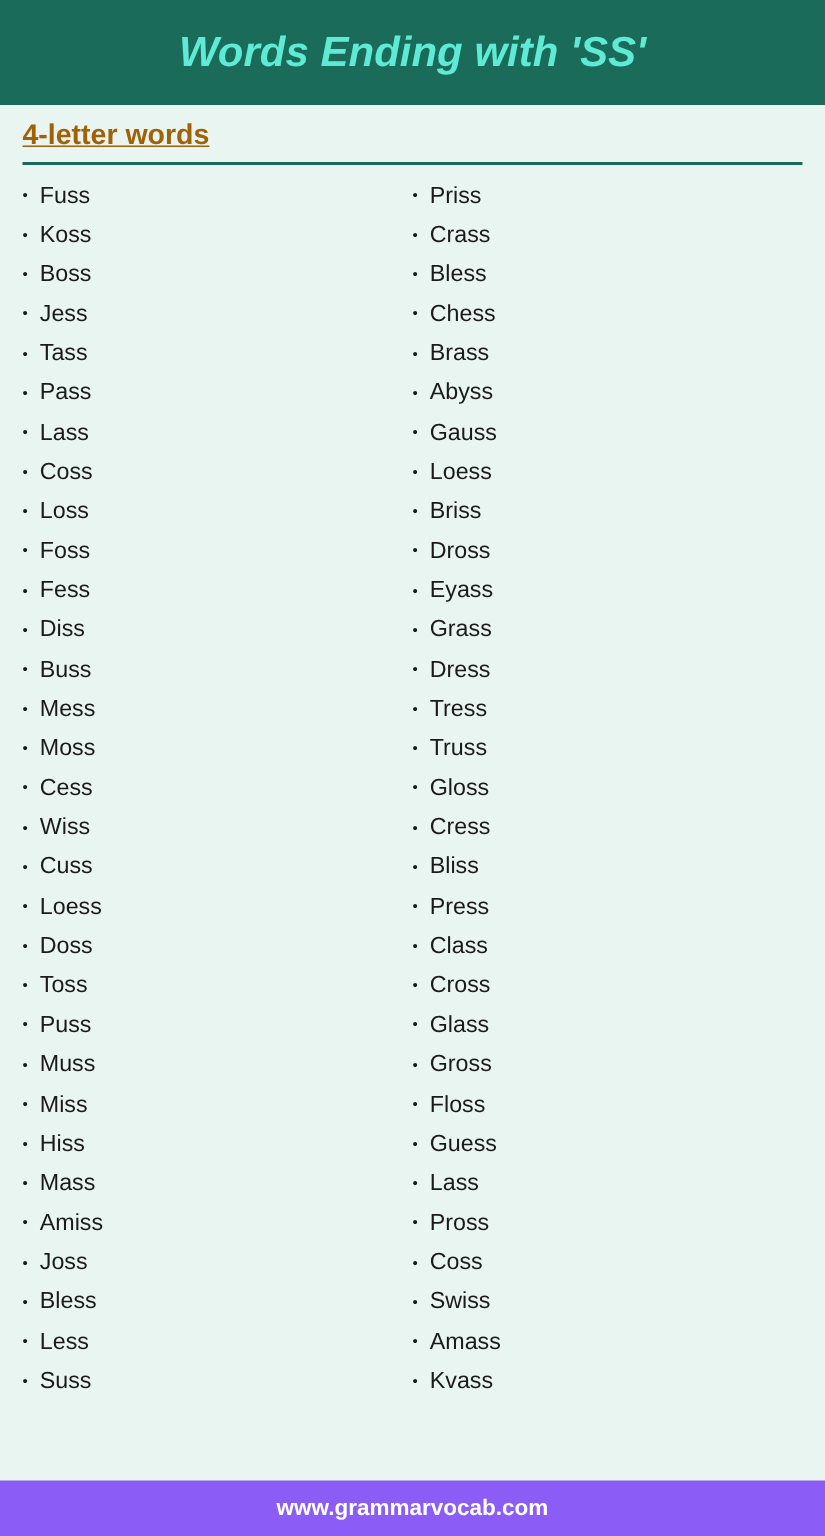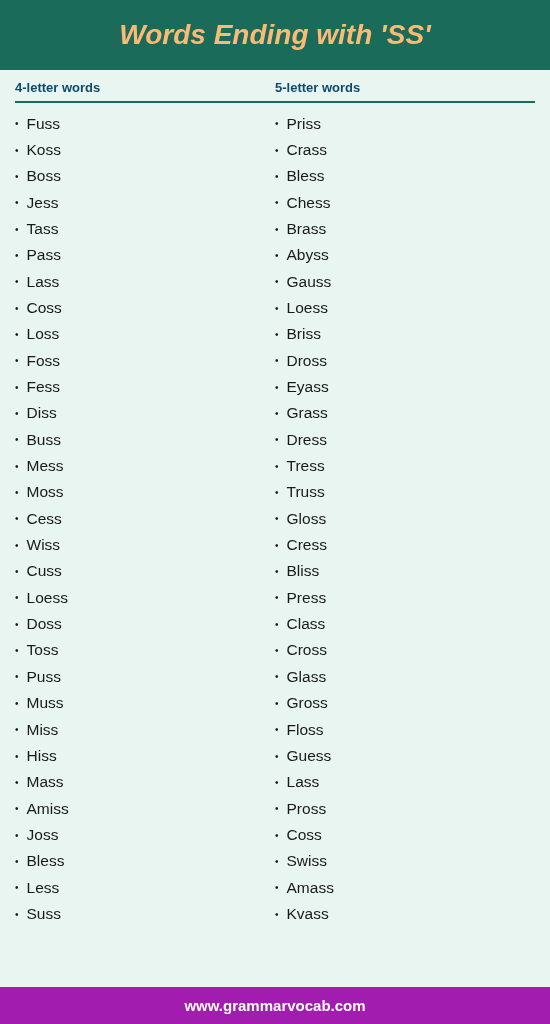--- a/index.html
+++ b/index.html
@@ -17,21 +17,21 @@
       flex-direction: column;
     }
 
     .header {
       background: #1a6b5a;
       padding: 18px 20px;
       text-align: center;
     }
 
     .header-title {
-      color: #fdba74;
+      color: #5eead4;
       font-size: 28px;
       font-weight: 900;
       font-style: italic;
       line-height: 1.2;
     }
 
     .content {
       flex: 1;
       background: #e8f5f0;
       padding: 10px 15px 10px 15px;
@@ -39,23 +39,24 @@
 
     .columns-header {
       display: flex;
       margin-bottom: 8px;
       border-bottom: 2px solid #1a6b5a;
       padding-bottom: 6px;
     }
 
     .col-header {
       flex: 1;
-      font-size: 13px;
+      font-size: 19px;
       font-weight: 900;
-      color: #0c4a6e;
+      color: #a16207;
+      text-decoration: underline;
     }
 
     .columns-body {
       display: flex;
       align-items: flex-start;
     }
 
     .column {
       flex: 1;
       padding: 0;
@@ -70,42 +71,41 @@
     }
 
     .bullet {
       color: #1a1a1a;
       margin-right: 8px;
       font-size: 10px;
       flex-shrink: 0;
     }
 
     .footer {
-      background: #a21caf;
+      background: #8b5cf6;
       padding: 10px 20px;
       text-align: center;
     }
 
     .footer-text {
       color: #ffffff;
       font-size: 15px;
       font-weight: 600;
     }
   </style>
 </head>
 <body>
 
 <div class="header">
   <div class="header-title">Words Ending with 'SS'</div>
 </div>
 
 <div class="content">
   <div class="columns-header">
     <div class="col-header">4-letter words</div>
-    <div class="col-header">5-letter words</div>
   </div>
 
   <div class="columns-body">
     <div class="column" id="col1">
         <div class="word-item">
           <span class="bullet">•</span>
           <span>Fuss</span>
         </div>
         <div class="word-item">
           <span class="bullet">•</span>

